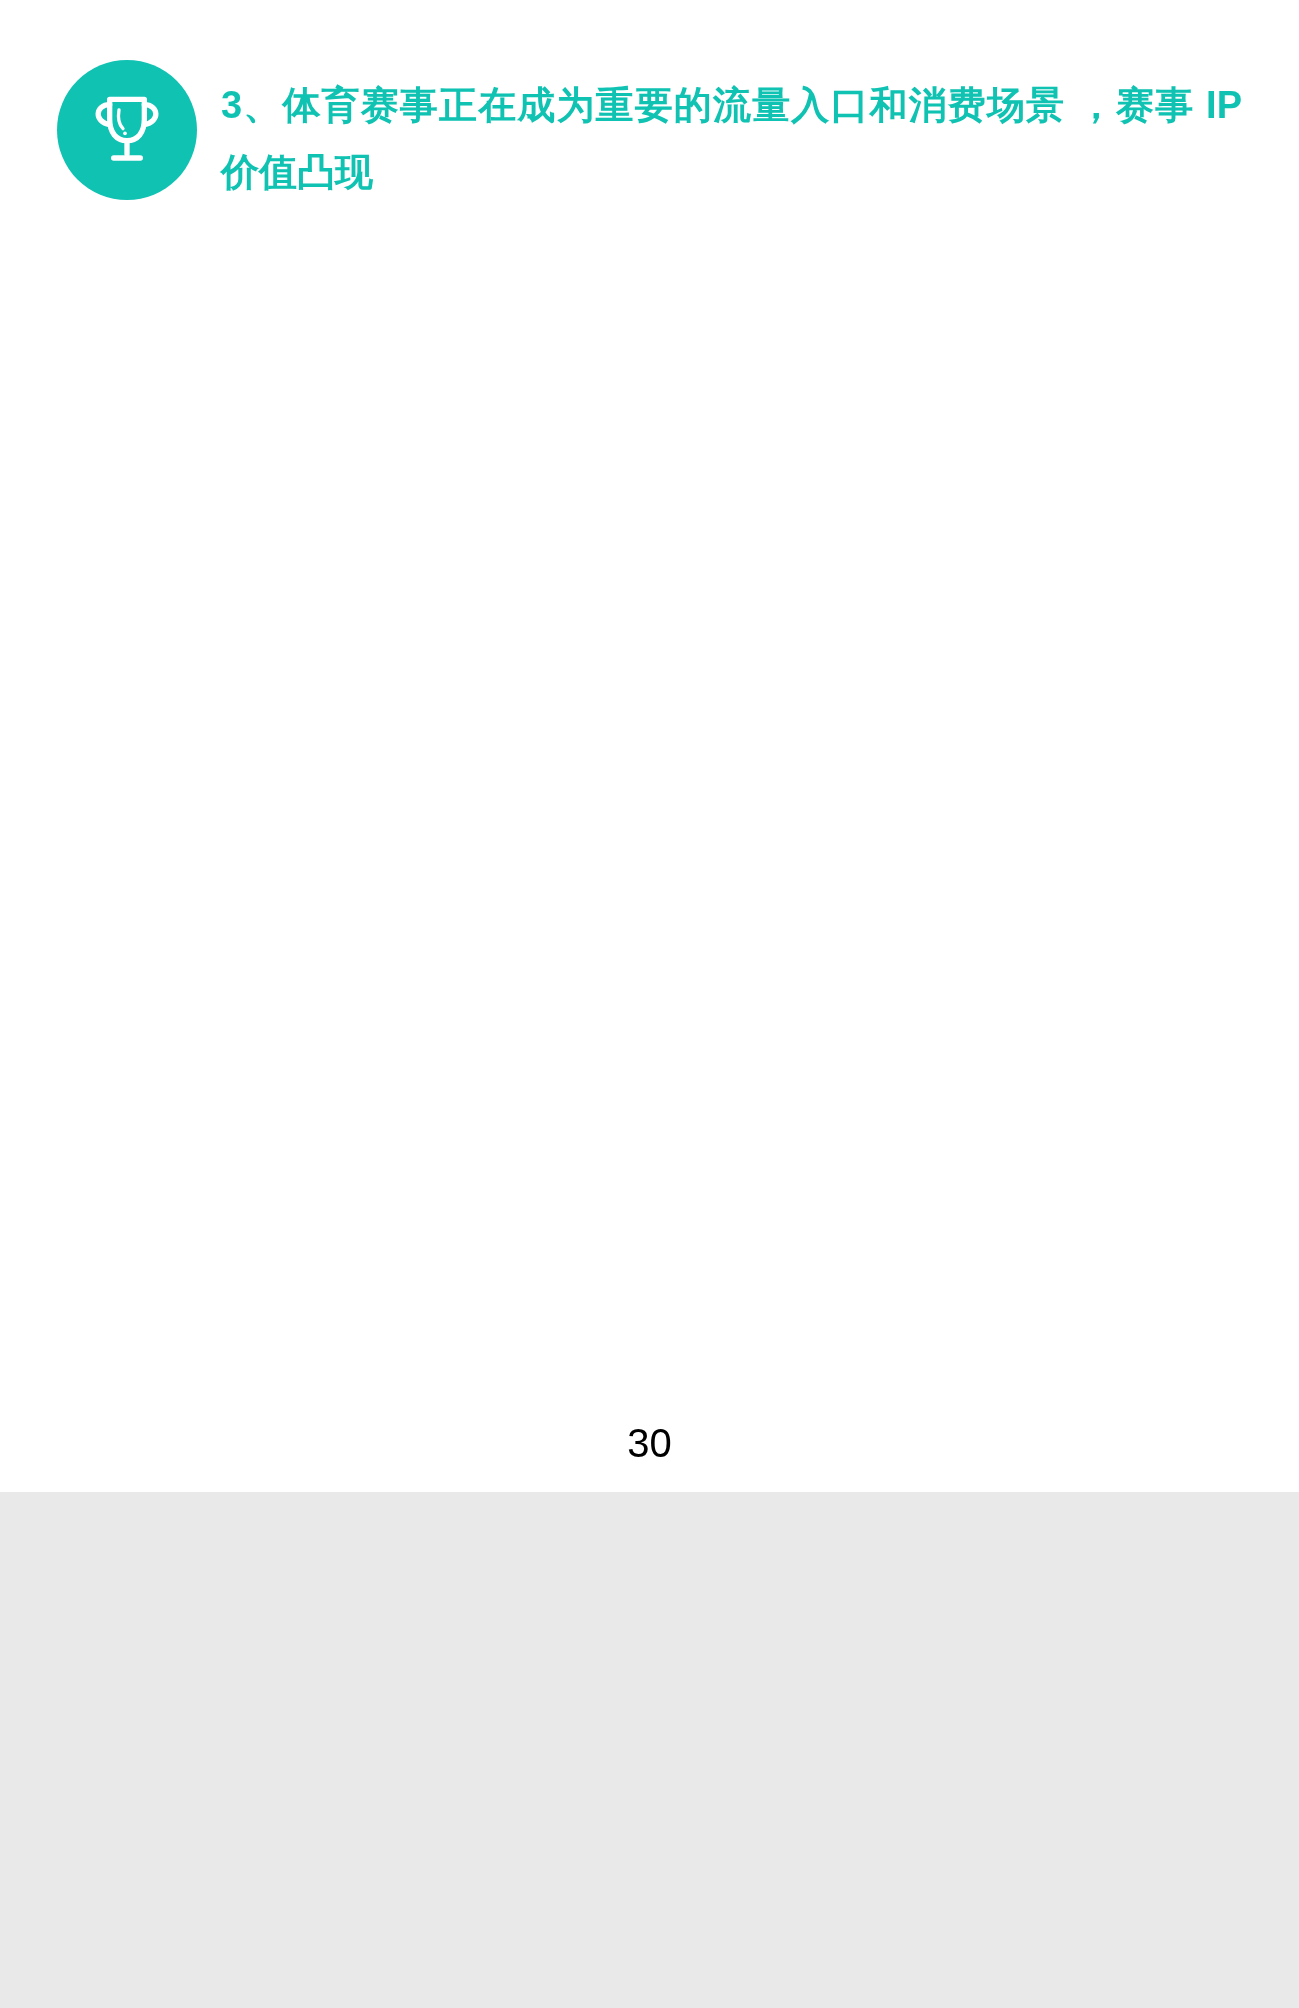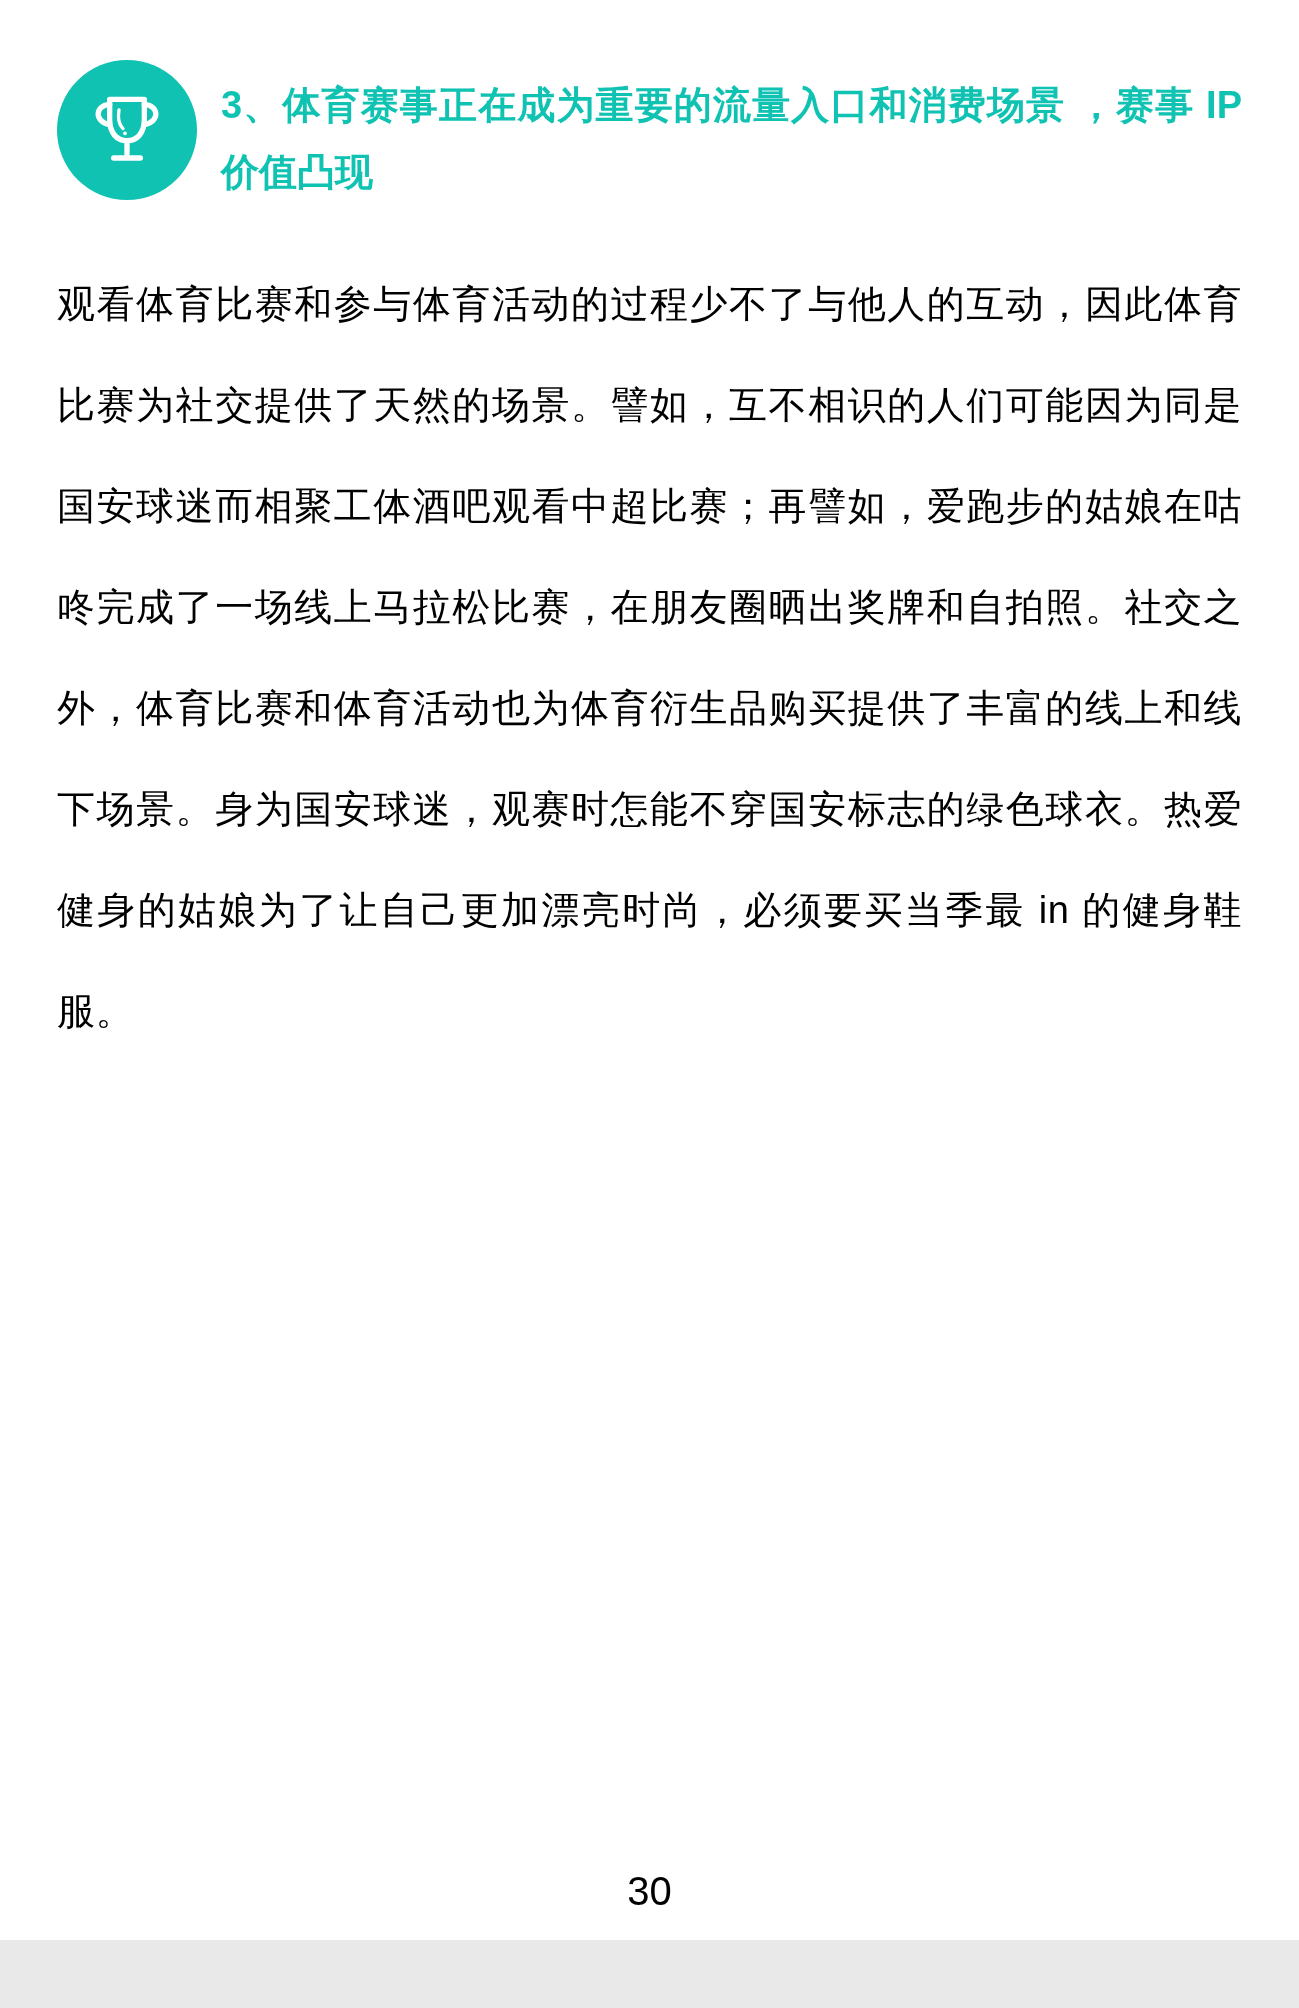--- a/index.html
+++ b/index.html
@@ -1,19 +1,19 @@
 <!DOCTYPE html>
 <html><head>
 <meta charset="utf-8">
 <style>
   html, body { margin: 0; padding: 0; background: #e9e9e9; }
   .page {
     position: relative;
     width: 1299px;
-    height: 1940px;
+    height: 1492px;
     margin: 0 auto;
     background: #ffffff;
     box-sizing: border-box;
     padding: 60px 57px 0 57px;
     font-family: "Liberation Sans", "DejaVu Sans", sans-serif;
     color: #000000;
     overflow: hidden;
   }
   .heading-row {
     display: flex;
@@ -73,18 +73,17 @@
         <path d="M30 21 C29 27 30 32 33 35" stroke-width="2.5"></path>
         <circle cx="34.5" cy="38.5" r="1.4" fill="#ffffff" stroke="none"></circle>
         <path d="M36 44 V54"></path>
         <path d="M26 57 H46"></path>
       </svg>
     </div>
     <h2 class="heading-text">3、体育赛事正在成为重要的流量入口和消费场景 ，赛事 IP 价值凸现</h2>
   </div>
 
   <div class="body-copy">
-    <p class="body-para">观看体育比赛和参与体育活动的过程少不了与他人的互动，因此体育比赛为社交提供了天然的场景。譬如，互不相识的人们可能因为同是国安球迷而相聚工体酒吧观看中超比赛；再譬如，爱跑步的姑娘在咕咚完成了一场线上马拉松比赛，在朋友圈晒出奖牌和自拍照。社交之外，体育比赛和体育活动也为体育衍生品购买提供了丰富的线上和线下场景。身为国安球迷，观赛时怎能不穿国安标志的绿色球衣。热爱健身的姑娘为了让自己更加漂亮时尚，必须要买当季最 in 的健身鞋服。</p>
   </div>
 
   <div class="page-number">30</div>
 
 </div>
 
 </body></html>

